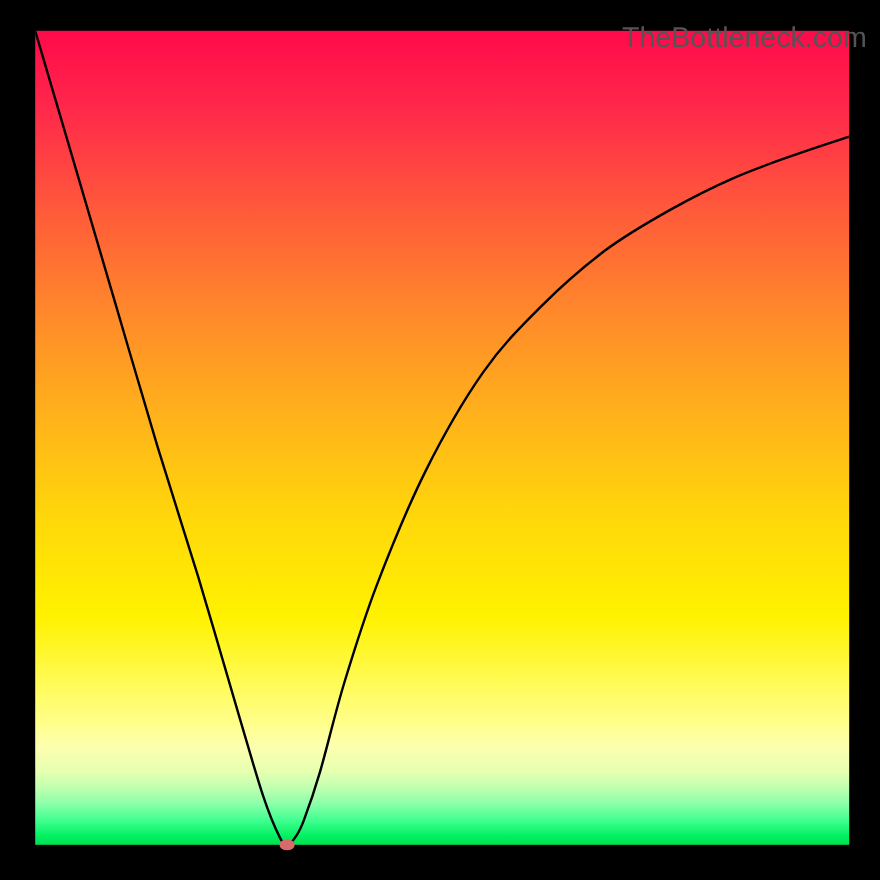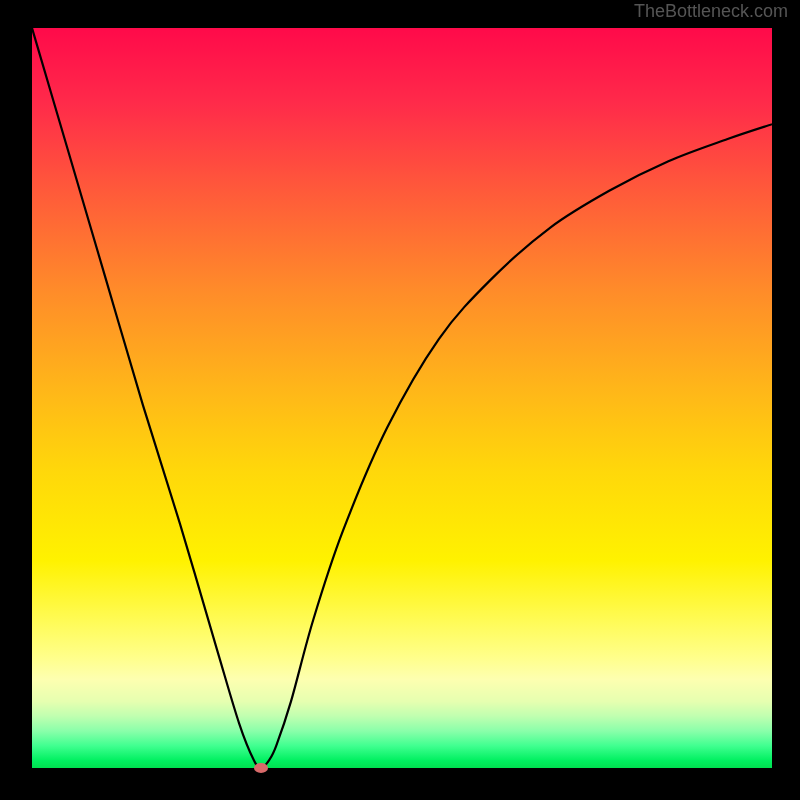--- a/index.html
+++ b/index.html
@@ -6,24 +6,24 @@
     margin: 0;
     padding: 0;
     width: 800px;
     height: 800px;
     background: #000;
     position: relative;
     font-family: Arial, Helvetica, sans-serif;
   }
   .watermark {
     position: absolute;
-    top: 1px;
+    top: 19px;
     right: 12px;
     color: #555;
-    font-size: 18px;
+    font-size: 26px;
     font-weight: 400;
     z-index: 10;
   }
   .plot-area {
     position: absolute;
     left: 32px;
     top: 28px;
     width: 740px;
     height: 740px;
     background: linear-gradient(to bottom,

